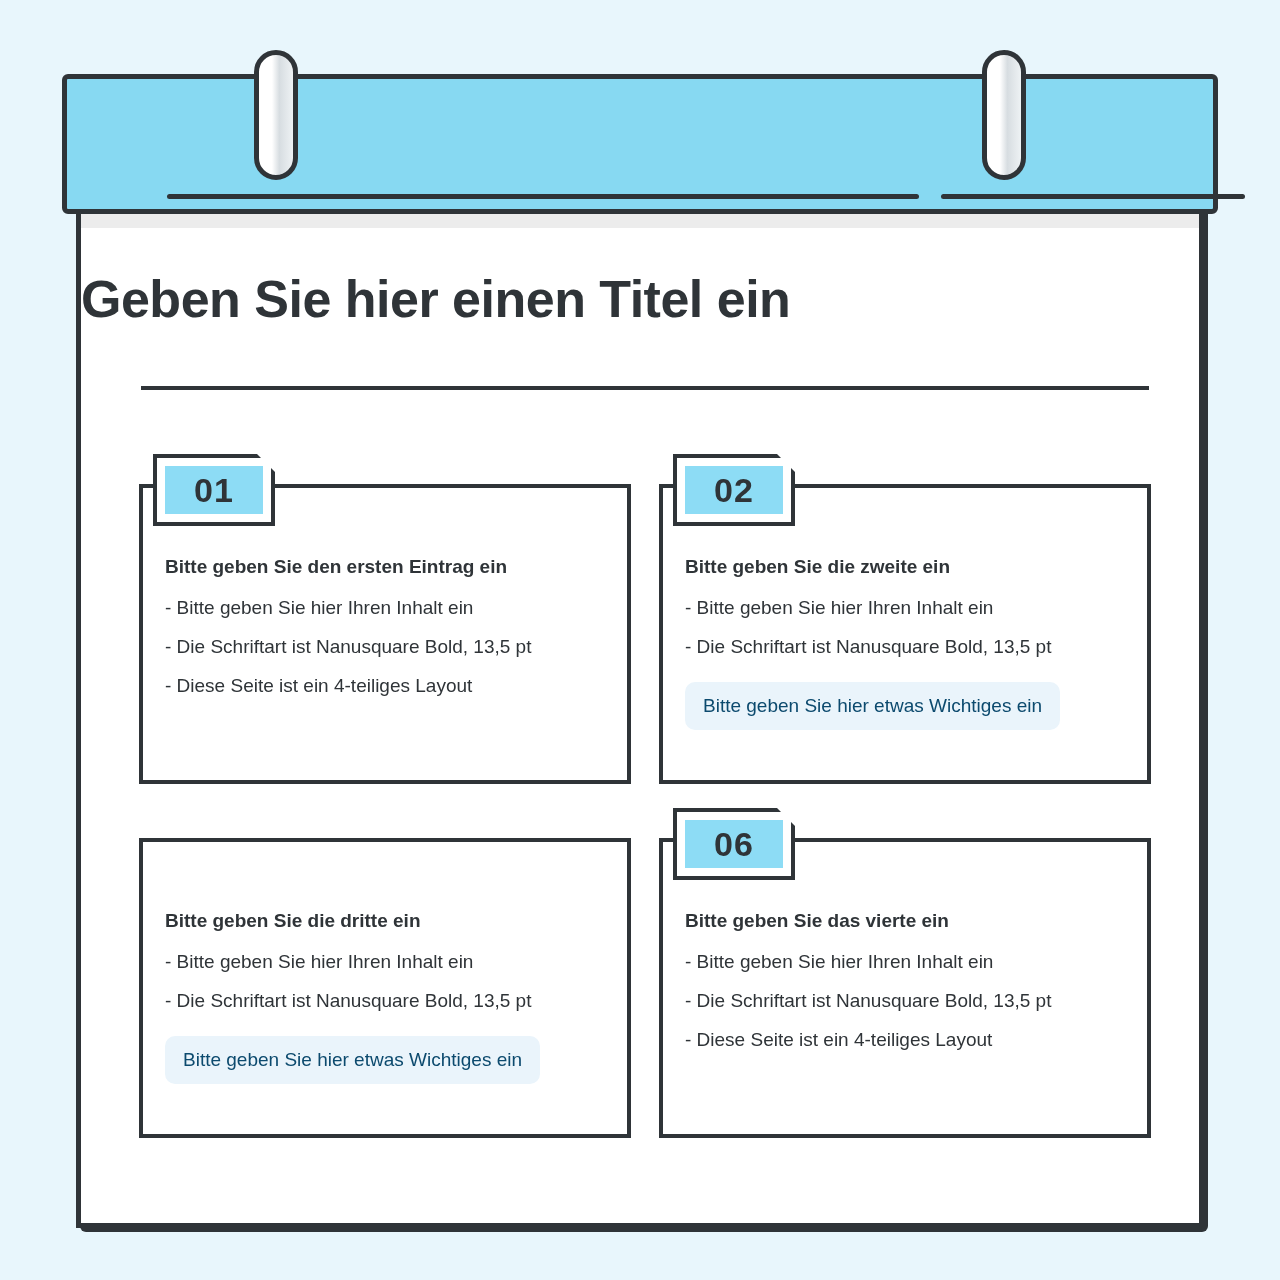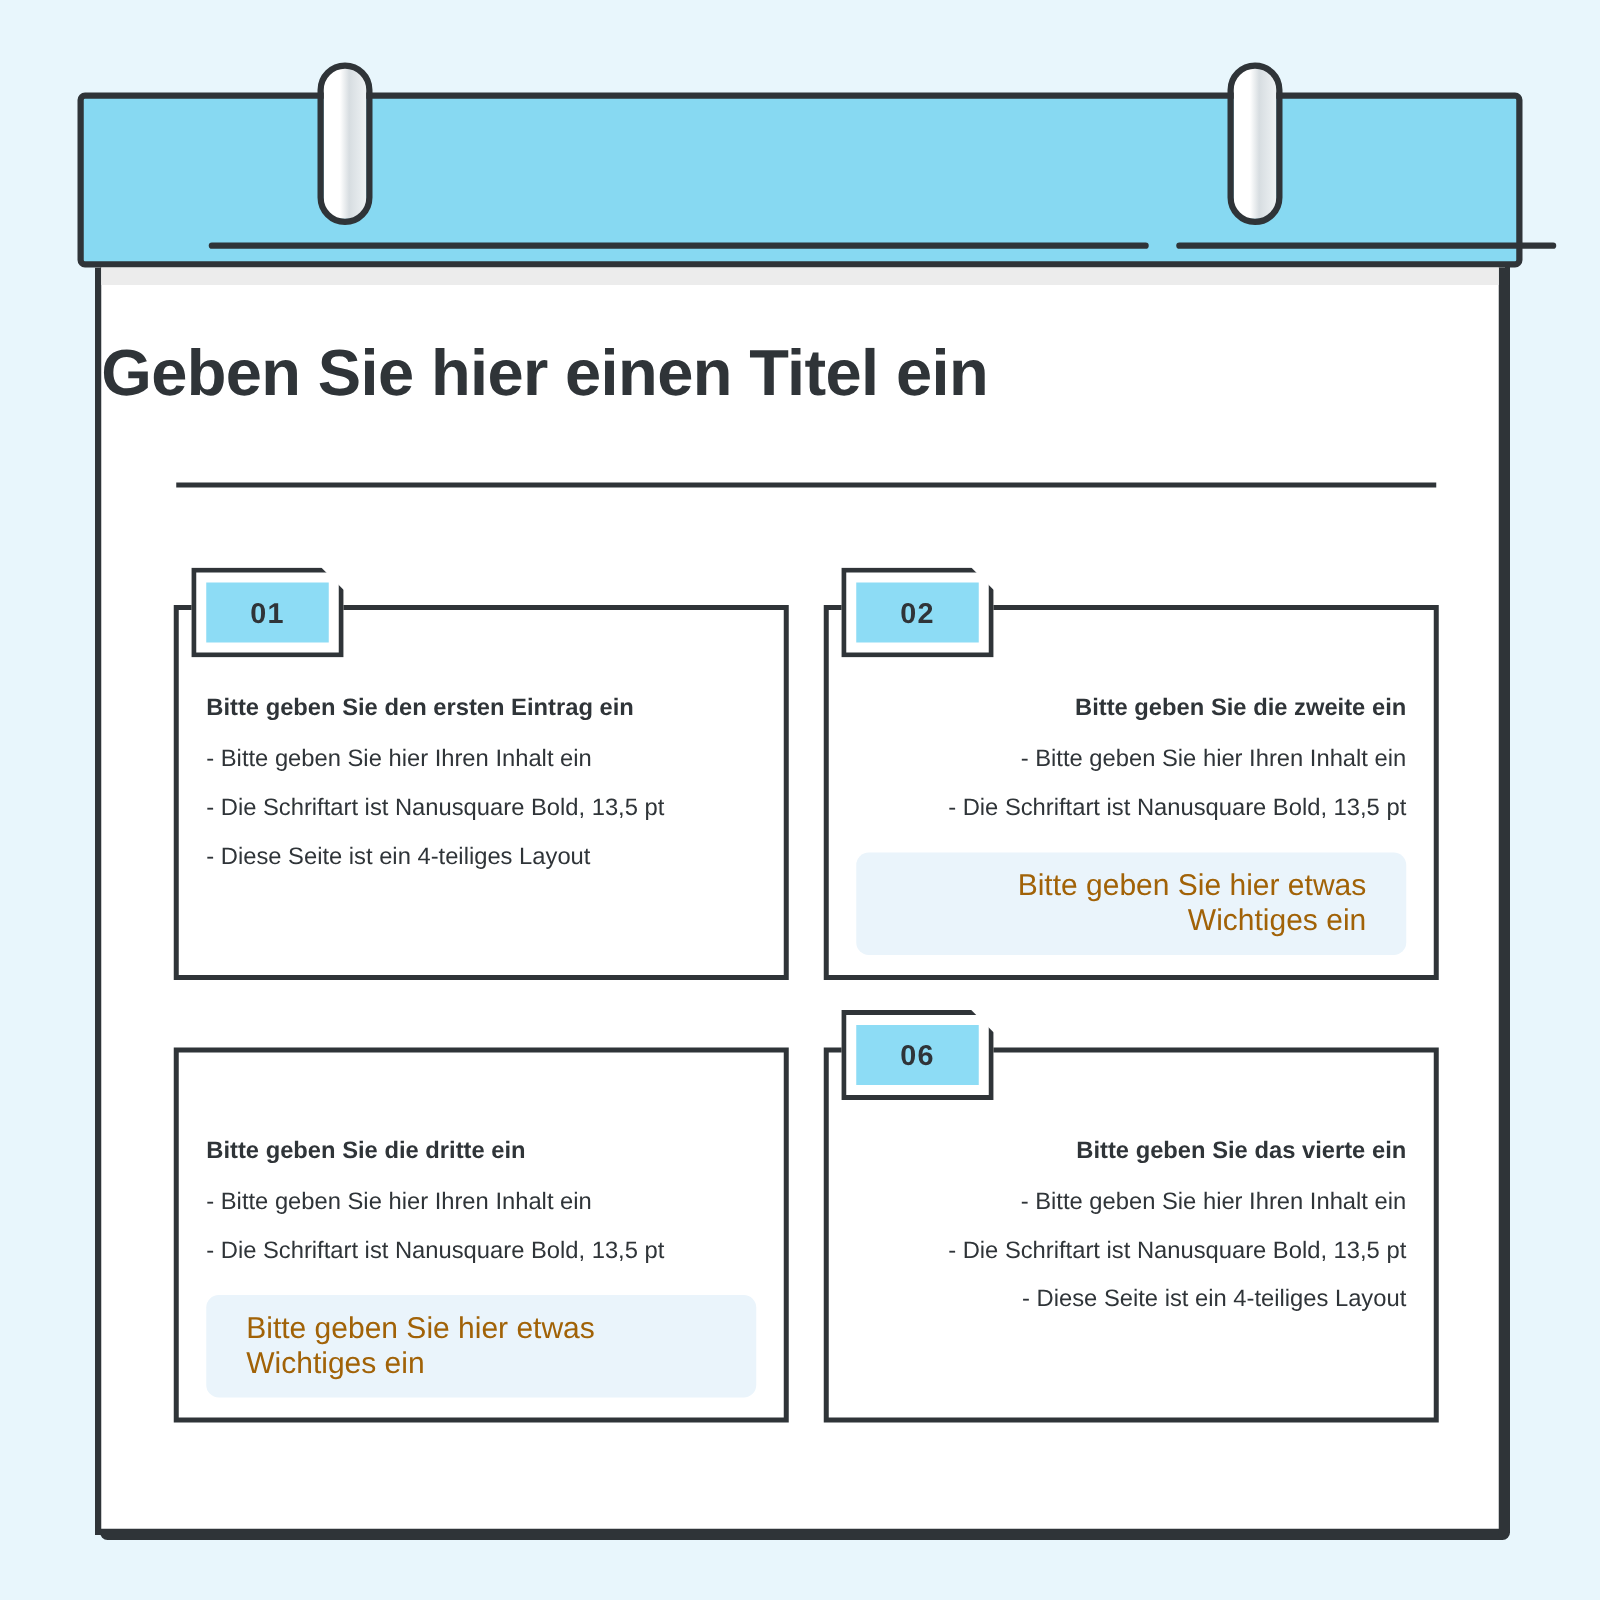--- a/index.html
+++ b/index.html
@@ -146,21 +146,21 @@
   .card-tab .num {
     position: absolute;
     left: 8px;
     top: 8px;
     right: 8px;
     bottom: 8px;
     background: #8ddcf5;
     display: flex;
     align-items: center;
     justify-content: center;
-    font-size: 23px;
+    font-size: 34px;
     font-weight: bold;
     color: #2f3438;
     letter-spacing: 1px;
   }
 
   .card-content {
     position: absolute;
     left: 0;
     right: 0;
     top: 30px;
@@ -178,27 +178,27 @@
   .bullet {
     font-size: 19px;
     color: #2f3438;
     margin-bottom: 15px;
     line-height: 1.25;
   }
   .highlight {
     margin-top: 8px;
     background: #eaf4fb;
     border-radius: 10px;
-    padding: 13px 32px;
-    font-size: 24px;
-    color: #a16207;
+    padding: 13px 18px;
+    font-size: 19px;
+    color: #0c4a6e;
     display: inline-block;
   }
   
-  .card.c2 .card-content, .card.c4 .card-content { padding-top: 72px; text-align: right; }
+  .card.c2 .card-content, .card.c4 .card-content { padding-top: 72px; }
 </style>
 </head>
 <body>
 
 <div id="stage">
 
   <div class="board-shadow"></div>
 
   <div class="clip-bar">
     <div class="clip-line left"></div>

